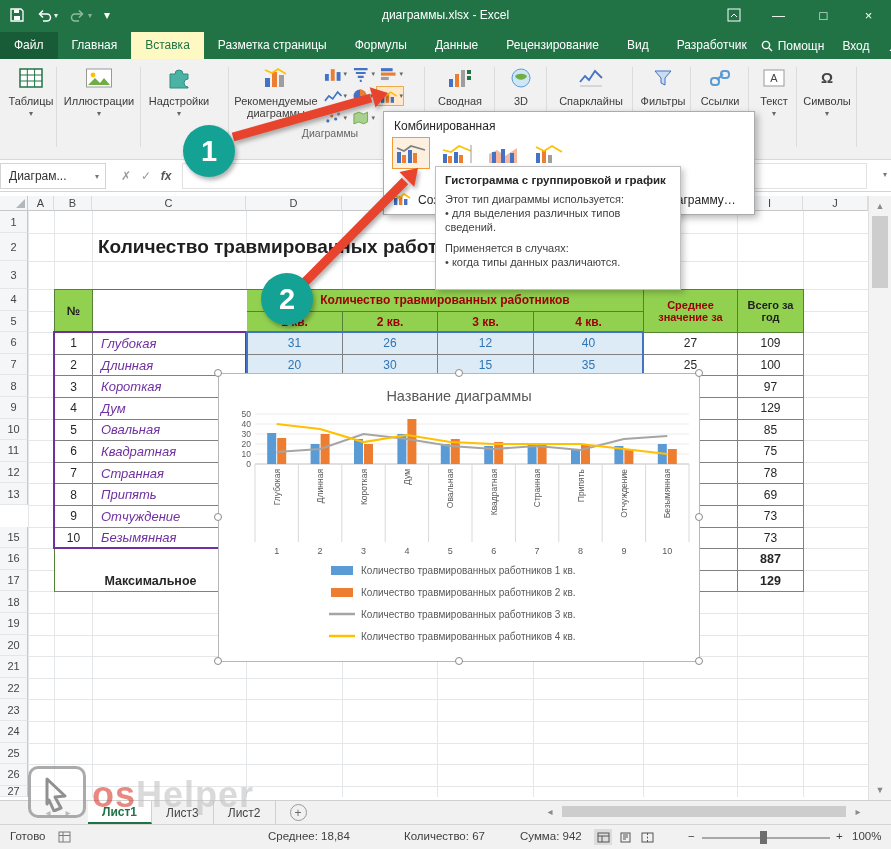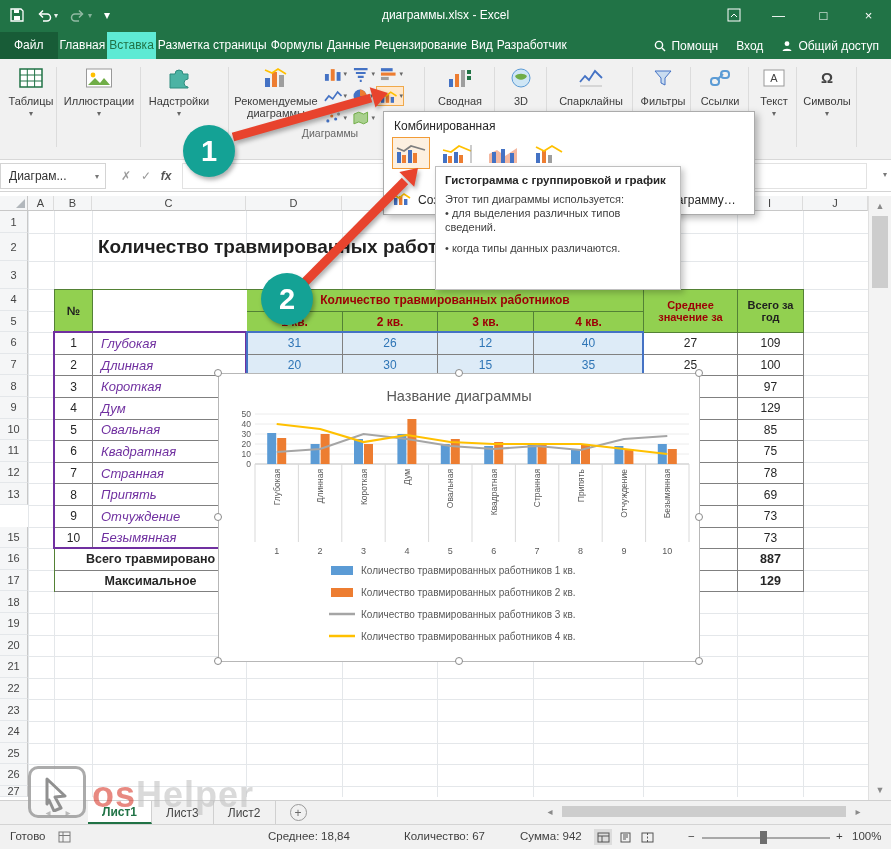--- a/index.html
+++ b/index.html
@@ -9,23 +9,23 @@
 #titlebar{position:absolute;left:0;top:0;width:891px;height:30px;background:#217346;color:#fff;z-index:20}
 .qat{position:absolute;left:10px;top:0;height:30px;display:flex;align-items:center;gap:12px}
 .qbtn{display:flex;align-items:center;gap:2px;font-size:12px;cursor:default}
 .qbtn .mini{font-size:8px;opacity:.9}
 .dim{opacity:.5}
 #title-text{position:absolute;left:50%;top:0;transform:translateX(-50%);line-height:30px;font-size:12px}
 .win-controls{position:absolute;right:0;top:0;height:30px;display:flex}
 .win-btn{width:45px;height:30px;display:flex;align-items:center;justify-content:center;font-size:13px}
 
 #tabbar{position:absolute;left:0;top:30px;width:891px;height:29px;background:#217346;display:flex;align-items:flex-end;color:#fff;z-index:20}
-.rtab{padding:6px 2px 7px;font-size:12px;white-space:nowrap}
+.rtab{padding:6px 14px 7px;font-size:12px;white-space:nowrap}
 .rtab.file{background:#185c37;padding:6px 14px 7px}
-.rtab.active{background:#5eead4;color:#217346}
+.rtab.active{background:#fef9c3;color:#217346}
 #tab-right{margin-left:auto;display:flex;align-items:center;gap:18px;padding-right:12px;padding-bottom:6px}
 .tr-item{display:flex;align-items:center;gap:5px;font-size:12px;white-space:nowrap}
 
 #ribbon{position:absolute;left:0;top:59px;width:891px;height:101px;background:#f1f1f1;border-bottom:1px solid #d8d8d8;z-index:20}
 .rib-btn{position:absolute;top:5px;text-align:center;color:#3b3b3b;font-size:11px;line-height:12px}
 .rib-btn .ric{height:28px;display:flex;align-items:center;justify-content:center}
 .rib-btn .rlb{margin-top:3px;white-space:normal}
 .rib-btn .car{font-size:8px;color:#666;margin-top:1px}
 .rib-sep{position:absolute;top:8px;height:80px;width:1px;background:#dcdcdc}
 .group-label{position:absolute;top:68px;font-size:10.5px;color:#666;text-align:center}
@@ -545,21 +545,20 @@
       <div class="tcell " style="grid-area: 11 / 7;"></div>
       <div class="tcell " style="grid-area: 11 / 8;">73</div>
       <div class="tcell " style="grid-area: 12 / 1;">10</div>
       <div class="tcell name" style="grid-area: 12 / 2;">Безымянная</div>
       <div class="tcell qv" style="grid-area: 12 / 3;"></div>
       <div class="tcell qv" style="grid-area: 12 / 4;"></div>
       <div class="tcell qv" style="grid-area: 12 / 5;"></div>
       <div class="tcell qv" style="grid-area: 12 / 6;"></div>
       <div class="tcell " style="grid-area: 12 / 7;"></div>
       <div class="tcell " style="grid-area: 12 / 8;">73</div>
-      <div class="tcell foot" style="grid-area: 13 / 1 / auto / 3;">Всего травмировано</div>
       <div class="tcell " style="grid-area: 13 / 3;"></div>
       <div class="tcell " style="grid-area: 13 / 4;"></div>
       <div class="tcell " style="grid-area: 13 / 5;"></div>
       <div class="tcell " style="grid-area: 13 / 6;"></div>
       <div class="tcell " style="grid-area: 13 / 7;"></div>
       <div class="tcell foot" style="grid-area: 13 / 8;">887</div>
       <div class="tcell foot" style="grid-area: 14 / 1 / auto / 3;">Максимальное</div>
       <div class="tcell " style="grid-area: 14 / 3;"></div>
       <div class="tcell " style="grid-area: 14 / 4;"></div>
       <div class="tcell " style="grid-area: 14 / 5;"></div>
@@ -706,20 +705,21 @@
       <span>Создать настраиваемую комбинированную диаграмму…</span>
     </div>
   </div>
 
   <div id="tooltip">
     <div id="tooltip-title">Гистограмма с группировкой и график</div>
     <div id="tooltip-body">
         <div>Этот тип диаграммы используется:</div>
         <div>• для выделения различных типов сведений.</div>
         <div></div>
+        <div>Применяется в случаях:</div>
         <div>• когда типы данных различаются.</div>
       </div>
   </div>
 
   <div id="vscroll">
     <span class="sarrow" style="top:2px">▲</span>
     <div id="vthumb"></div>
     <span class="sarrow" style="top:586px">▼</span>
   </div>
 

